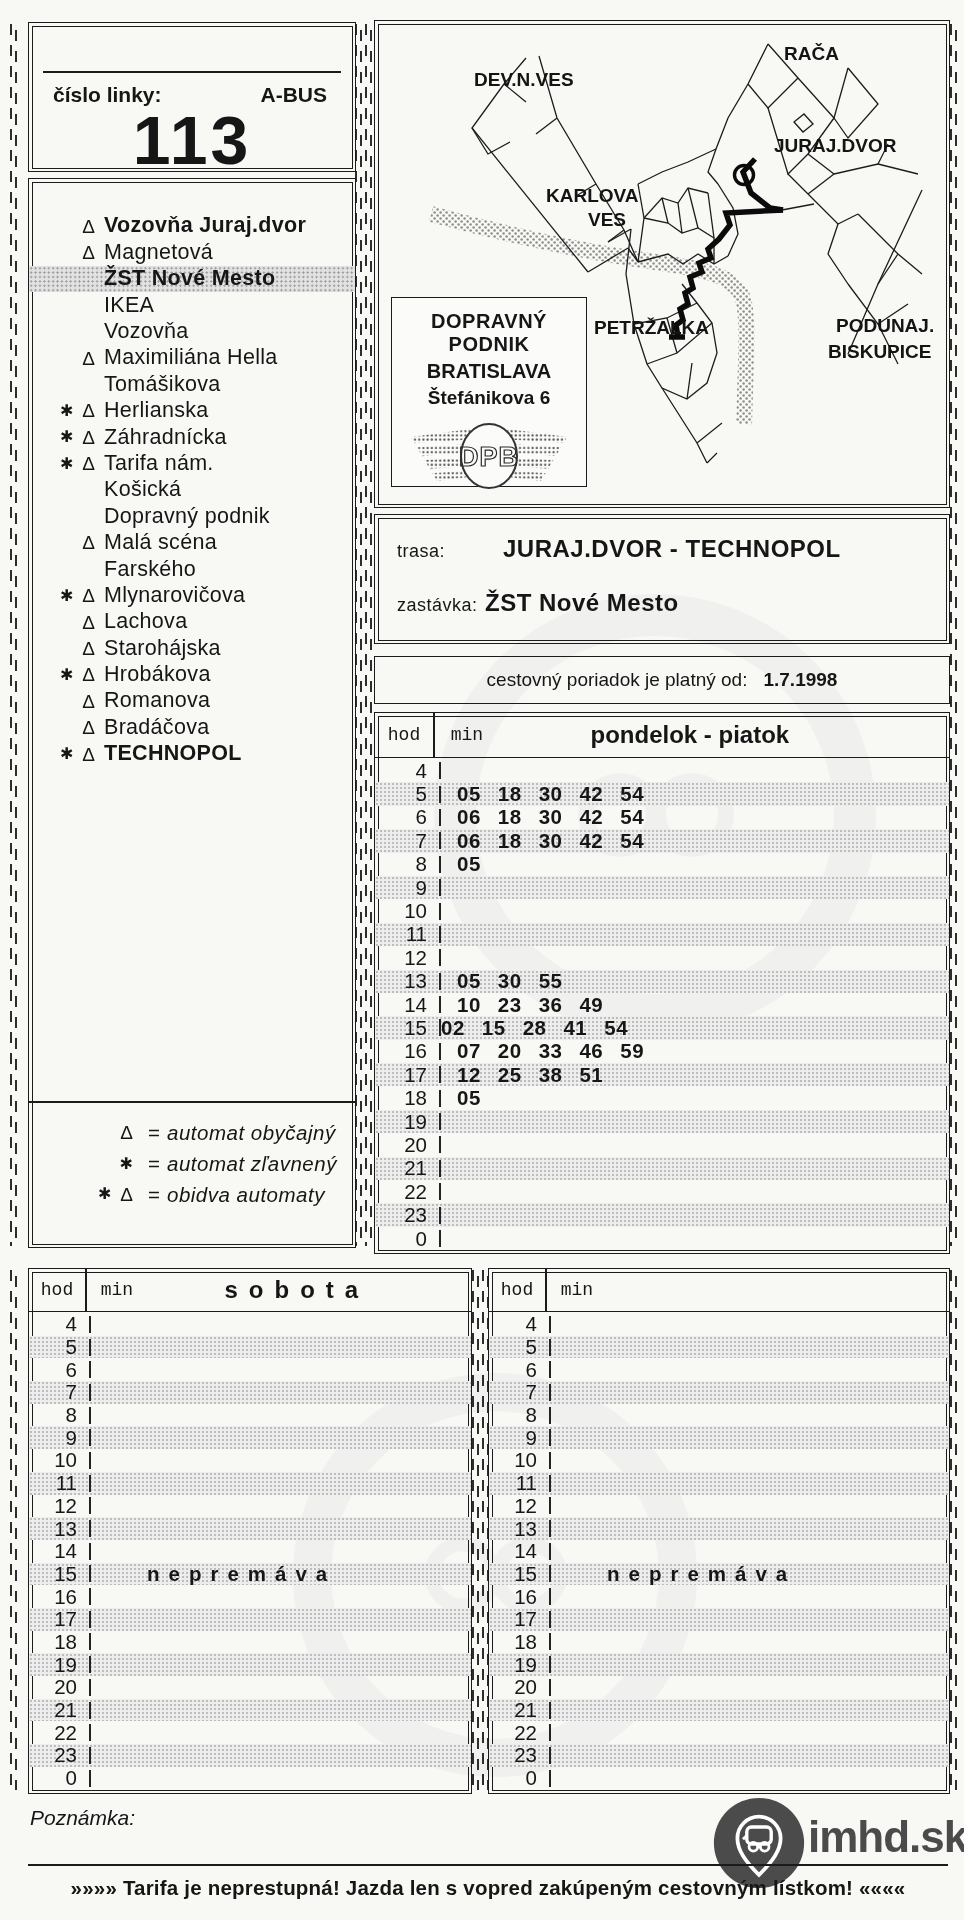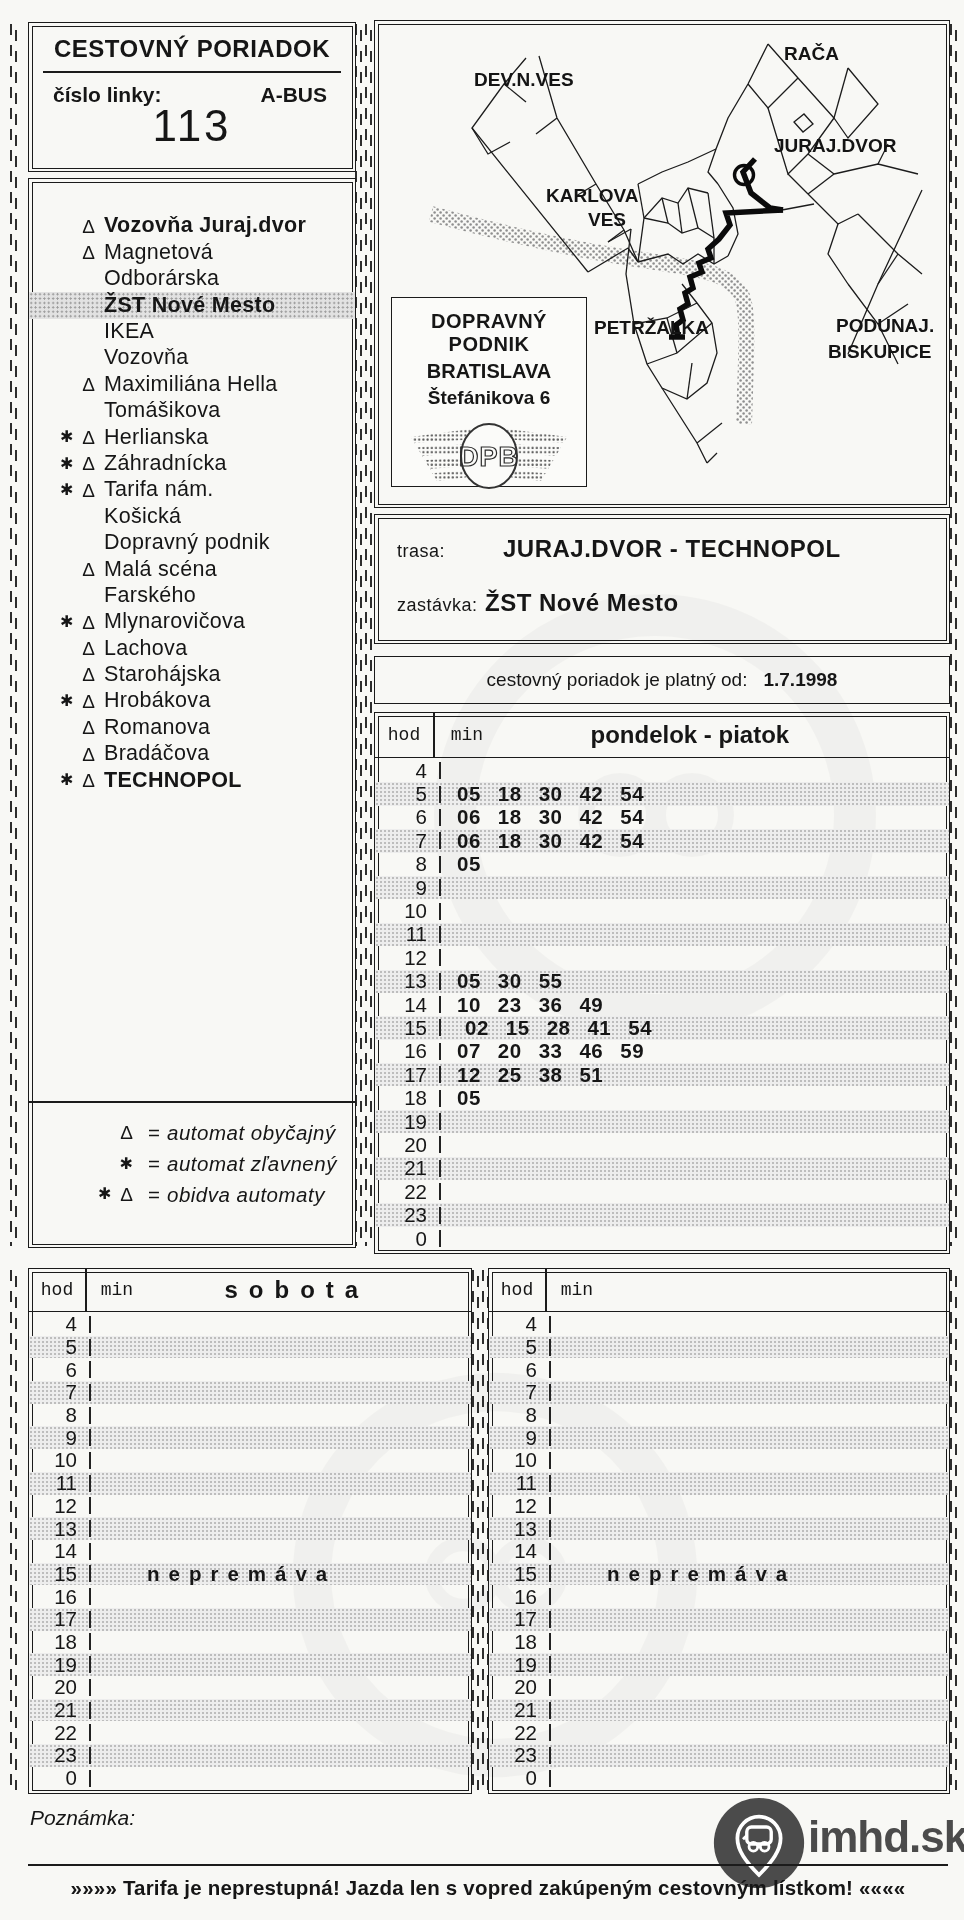--- a/index.html
+++ b/index.html
@@ -24,21 +24,21 @@
   }
   
   .dots{background-color:#ededed;background-image:radial-gradient(#bdbdbd 0.9px,transparent 1.05px);background-size:4px 4px}
   .hlband{background-color:#e2e2e2;background-image:radial-gradient(#9c9c9c 1.05px,transparent 1.2px);background-size:4.4px 4.4px}
 
   
   .hd-title{position:absolute;left:0;right:0;top:12px;text-align:center;font-weight:bold;font-size:24px;letter-spacing:.5px}
   .hd-rule{position:absolute;left:14px;right:14px;top:48px;height:1.6px;background:#1b1b1b}
   .hd-linelabel{position:absolute;left:24px;top:60px;font-weight:bold;font-size:21px}
   .hd-linetype{position:absolute;right:28px;top:60px;font-weight:bold;font-size:21px}
-  .hd-number{position:absolute;left:0;right:0;top:78px;text-align:center;font-weight:normal;font-size:44px;letter-spacing:3px}
+  .hd-number{position:absolute;left:0;right:0;top:78px;text-align:center;font-weight:bold;font-size:68px;letter-spacing:3px}
 
   
   .srow{display:flex;align-items:center;height:26.4px;font-size:21.5px;line-height:1}
   .ssym{width:66px;display:flex;justify-content:flex-end;align-items:center;gap:9px;padding-right:9px;flex:none}
   .star{font-size:16px}
   .delta{font-size:19px}
   .sname{white-space:nowrap;letter-spacing:.3px}
   .sb{font-weight:bold}
 
   
@@ -101,44 +101,39 @@
 <div class="ticks" style="left:10px;top:24px;height:1222px"></div>
 <div class="ticks" style="left:355px;top:24px;height:1222px"></div>
 <div class="ticks" style="left:364.5px;top:24px;height:1222px"></div>
 <div class="ticks" style="left:950px;top:24px;height:1222px"></div>
 <div class="ticks" style="left:10px;top:1270px;height:520px"></div>
 <div class="ticks" style="left:472px;top:1270px;height:520px"></div>
 <div class="ticks" style="left:481.5px;top:1270px;height:520px"></div>
 <div class="ticks" style="left:950px;top:1270px;height:520px"></div>
 
 <div class="dbox" style="left:28px;top:22px;width:326px;height:148px">
-  <div class="hd-title">CESTOVNÝ PORIADOK</div>
   <div class="hd-rule"></div>
   <div class="hd-linelabel">číslo linky:</div>
   <div class="hd-linetype">A-BUS</div>
   <div class="hd-number">113</div>
 </div>
 
 <div class="dbox" style="left:28px;top:178px;width:326px;height:1068px">
   <div id="stops-list" style="position:absolute;left:0;right:0;top:34px">
       <div class="srow">
         <div class="ssym">
           <span class="delta">Δ</span>
         </div>
         <div class="sname sb">Vozovňa Juraj.dvor</div>
       </div>
       <div class="srow">
         <div class="ssym">
           <span class="delta">Δ</span>
         </div>
         <div class="sname">Magnetová</div>
-      </div>
-      <div class="srow">
-        <div class="ssym"></div>
-        <div class="sname">Odborárska</div>
       </div>
       <div class="srow hlband">
         <div class="ssym"></div>
         <div class="sname sb">ŽST Nové Mesto</div>
       </div>
       <div class="srow">
         <div class="ssym"></div>
         <div class="sname">IKEA</div>
       </div>
       <div class="srow">
@@ -474,21 +469,21 @@
         <div class="mcell" style="padding-left: 16px;">
           <span>10</span>
           <span>23</span>
           <span>36</span>
           <span>49</span>
         </div>
       </div>
       <div class="trow dots" style="height: 23.4px;">
         <div class="hcell" style="width: 52px;">15</div>
         <div class="vbar" style="margin-left: 12px;"></div>
-        <div class="mcell" style="padding-left: 24px;">
+        <div class="mcell" style="padding-left: 0;">
           <span>02</span>
           <span>15</span>
           <span>28</span>
           <span>41</span>
           <span>54</span>
         </div>
       </div>
       <div class="trow" style="height: 23.4px;">
         <div class="hcell" style="width: 52px;">16</div>
         <div class="vbar" style="margin-left: 12px;"></div>

